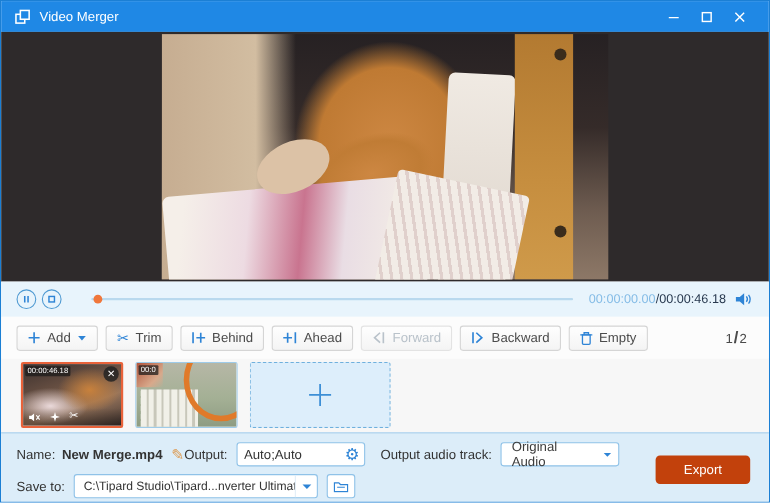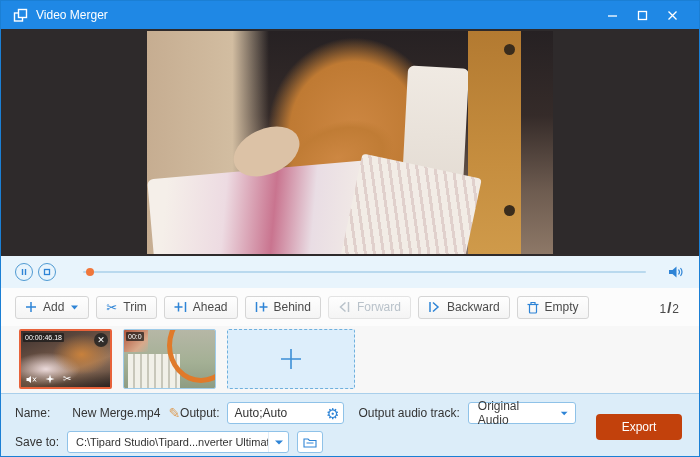--- a/index.html
+++ b/index.html
@@ -84,21 +84,21 @@
       padding:0 5px; background:linear-gradient(rgba(0,0,0,0),rgba(0,0,0,.35)); z-index:2; }
   .thumb-tools .w-ic { color:#fff; font-size:10px; line-height:10px; cursor:pointer; display:flex; align-items:center; }
   .add-tile { width:128px; height:60px; border:1px dashed #6fb0dd; border-radius:2px; background:#ddeefb;
       display:flex; align-items:center; justify-content:center; cursor:pointer; flex:none; }
 
   
   .bottom { flex:1; background:#dcedf9; border-top:1px solid #a9cfeb; position:relative; }
   .row1 { position:absolute; left:14px; top:8px; display:flex; align-items:center; }
   .row2 { position:absolute; left:14px; top:37px; display:flex; align-items:center; }
   .lbl { color:#333; }
-  .name-val { margin-left:22px; color:#333; }
+  .name-val { margin-left:6px; color:#333;font-weight:bold; }
   .pencil { margin-left:8px; color:#dd9b53; font-size:14px; cursor:pointer; }
   .field { background:#fff; border:1px solid #8fc2e8; border-radius:3px; height:22px; display:flex; align-items:center; }
   .out-field { width:117px; margin-left:8px; position:relative; }
   .out-field input { border:none; outline:none; width:86px; height:36px; padding:0 6px; font-family:"Liberation Sans",sans-serif; font-size:12px; color:#333; background:transparent; }
   .gear { position:absolute; right:4px; top:1px; color:#2e84d6; font-size:15px; line-height:20px; cursor:pointer; }
   .select { padding:0 6px 0 9px; margin-left:8px; cursor:pointer; }
   .audio-select { width:108px; justify-content:space-between;gap:20px; }
   .save-combo { width:222px; margin-left:8px; justify-content:space-between; cursor:pointer; }
   .save-combo .path { font-size:11px; color:#333; padding-left:8px; white-space:nowrap; overflow:hidden; }
   .combo-caret { width:24px; height:20px; display:flex; align-items:center; justify-content:center; border-left:1px solid #e2eef8; }
@@ -162,20 +162,23 @@
     </div>
     <div class="pb-btn">
       <svg width="8" height="8" viewBox="0 0 8 8">
           <rect x="1.5" y="1.5" width="5" height="5" fill="none" stroke="#2e84d6" stroke-width="1.3"></rect>
         </svg>
     </div>
     <div class="slider">
       <div class="track"></div>
       <div class="dot"></div>
     </div>
+    <div class="time">
+      <span class="cur">00:00:00.00</span><span class="sep">/</span><span class="tot">00:00:46.18</span>
+    </div>
     <div class="vol-btn">
       <svg width="17" height="14" viewBox="0 0 17 14">
         <path d="M1 5 H4.5 L8.5 1.5 V12.5 L4.5 9 H1 Z" fill="#2e84d6"></path>
         <path d="M10.5 4.5 Q12.5 7 10.5 9.5 M12.5 3 Q15.5 7 12.5 11" stroke="#2e84d6" stroke-width="1.2" fill="none"></path>
       </svg>
     </div>
   </div>
 
   <div class="toolbar">
     <div class="t-btn">
@@ -186,31 +189,31 @@
       <svg width="9" height="7" viewBox="0 0 9 7">
           <path d="M1 1.5 L4.5 5.5 L8 1.5 Z" fill="#2e84d6"></path>
         </svg>
     </div>
     <div class="t-btn">
       <span style="color:#2e84d6;font-size:13px;line-height:13px;">✂</span>
       <span>Trim</span>
     </div>
     <div class="t-btn">
       <svg width="13" height="12" viewBox="0 0 13 12">
+          <line x1="1.5" y1="1" x2="1.5" y2="11" stroke="#2e84d6" stroke-width="1.5"></line>
+          <path d="M8.5 1.5 V10.5 M4.5 6 H12.5" stroke="#2e84d6" stroke-width="1.5"></path>
+        </svg>
+      <span>Behind</span>
+    </div>
+    <div class="t-btn">
+      <svg width="13" height="12" viewBox="0 0 13 12">
           <path d="M4.5 1.5 V10.5 M0.5 6 H8.5" stroke="#2e84d6" stroke-width="1.5"></path>
           <line x1="11.5" y1="1" x2="11.5" y2="11" stroke="#2e84d6" stroke-width="1.5"></line>
         </svg>
       <span>Ahead</span>
-    </div>
-    <div class="t-btn">
-      <svg width="13" height="12" viewBox="0 0 13 12">
-          <line x1="1.5" y1="1" x2="1.5" y2="11" stroke="#2e84d6" stroke-width="1.5"></line>
-          <path d="M8.5 1.5 V10.5 M4.5 6 H12.5" stroke="#2e84d6" stroke-width="1.5"></path>
-        </svg>
-      <span>Behind</span>
     </div>
     <div class="t-btn disabled">
       <svg width="13" height="12" viewBox="0 0 13 12">
           <path d="M7.5 1.5 L2.5 6 L7.5 10.5" fill="none" stroke="#b9c2ca" stroke-width="1.5"></path>
           <line x1="10.5" y1="1" x2="10.5" y2="11" stroke="#b9c2ca" stroke-width="1.5"></line>
         </svg>
       <span>Forward</span>
     </div>
     <div class="t-btn">
       <svg width="13" height="12" viewBox="0 0 13 12">

